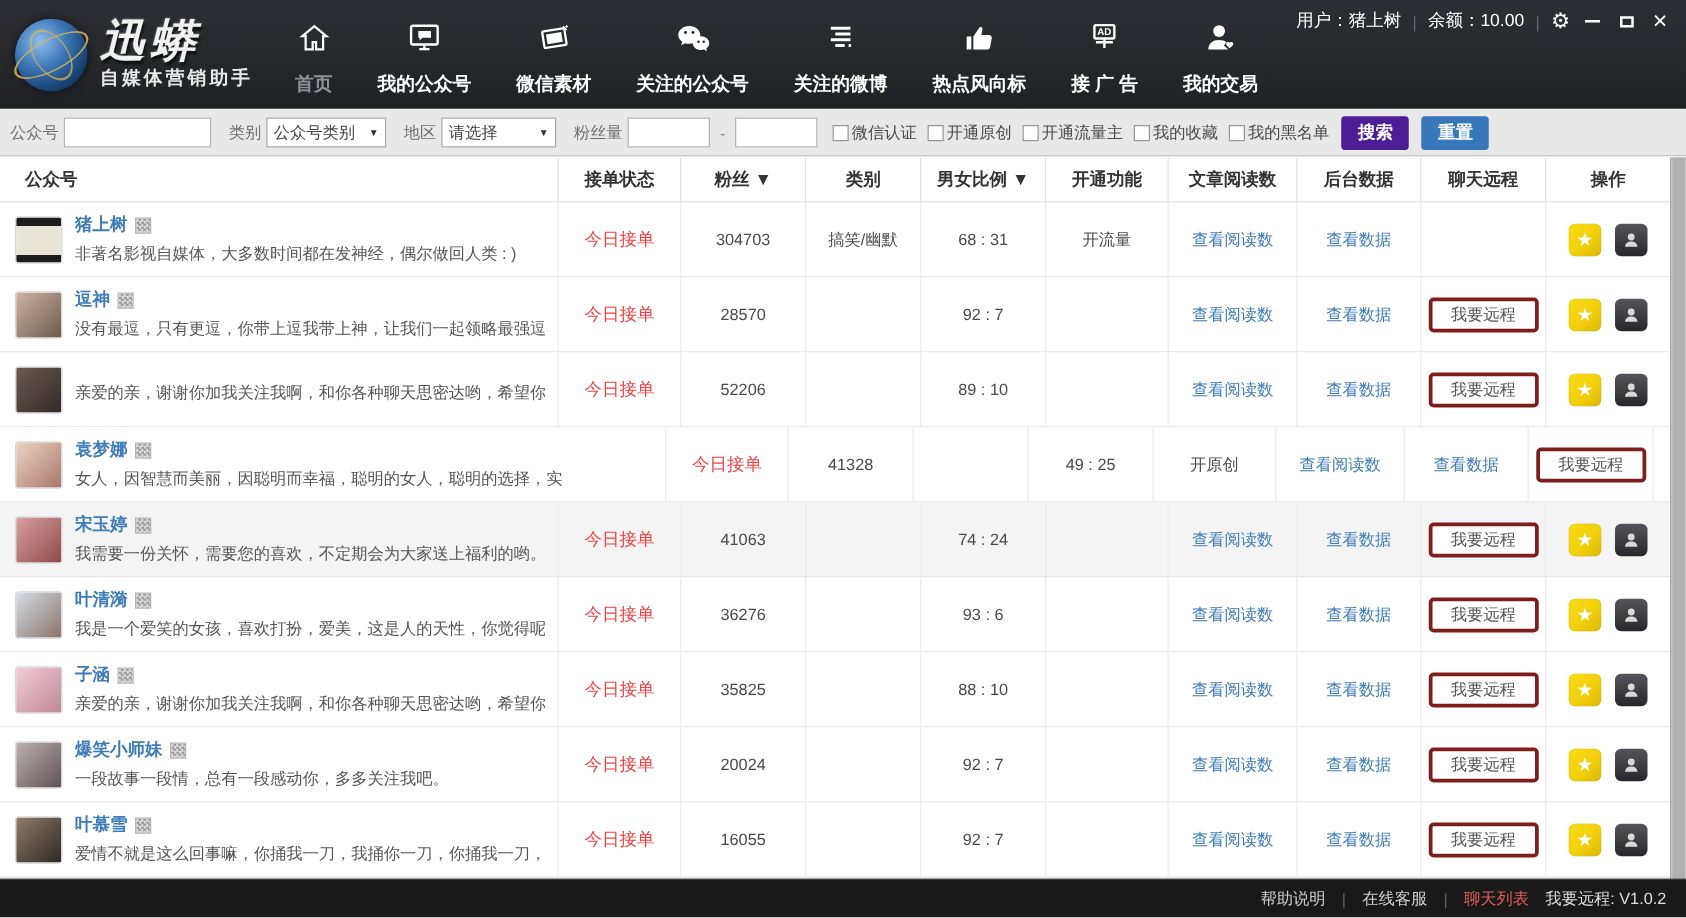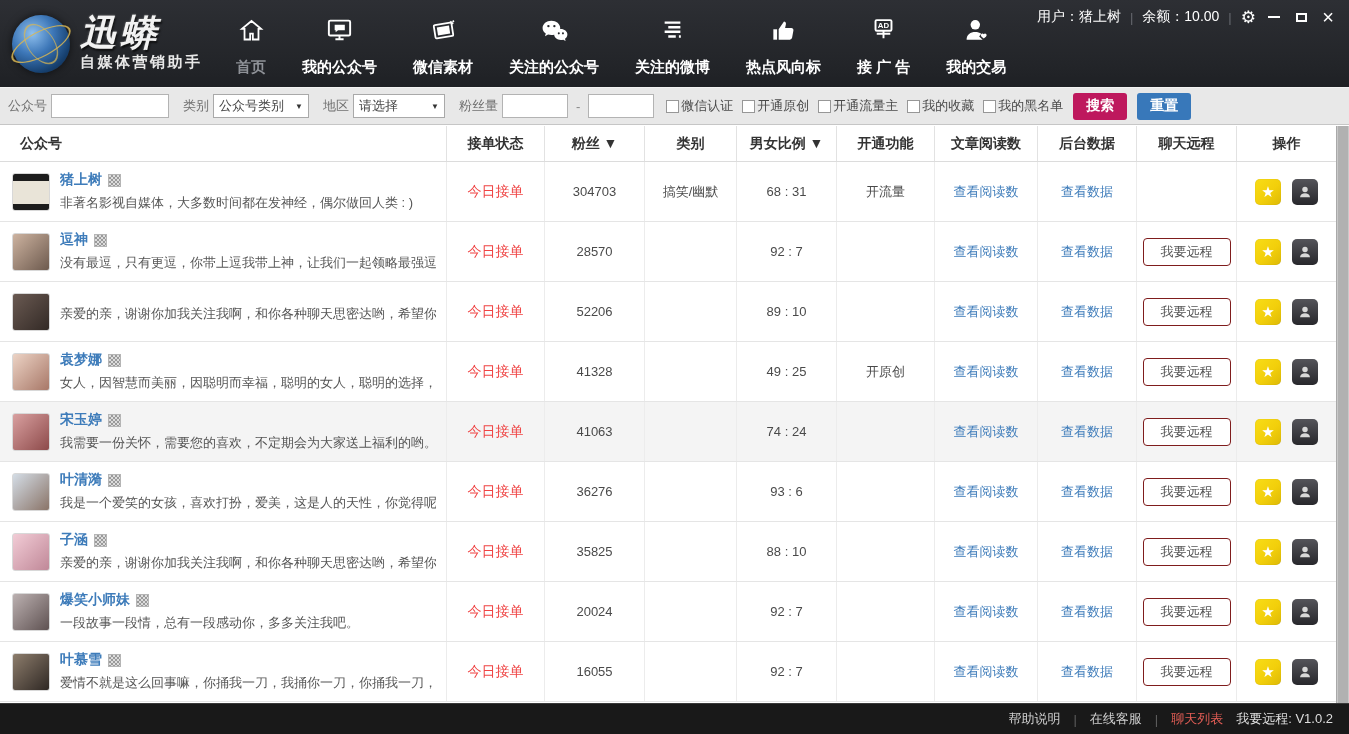--- a/index.html
+++ b/index.html
@@ -77,21 +77,21 @@
   .avatar.tone-7 { background:linear-gradient(135deg,#bcb1b1,#5f5252); }
   .avatar.tone-8 { background:linear-gradient(135deg,#8d7d6c,#2f2824); }
   .acc-text { overflow:hidden; flex:1; }
   .acc-name-line { display:flex; align-items:center; gap:6px; }
   .acc-name { color:#3e7cba; font-weight:bold; font-size:14px; cursor:pointer; white-space:nowrap; }
   .qr-badge { width:13px; height:13px; flex-shrink:0; border:1px solid #b5b5b5;
               background:repeating-conic-gradient(#9a9a9a 0% 25%, #dcdcdc 0% 50%) 0 0 / 4px 4px; }
   .acc-desc { color:#555; font-size:13px; margin-top:5px; white-space:nowrap; overflow:hidden; }
   .cell.status { font-size:14px; }
   .link { cursor:pointer; }
-  .remote-btn { width:88px; height:28px; background:#fff; border:1px solid #7f1d1d; border-radius:4px; color:#555;
+  .remote-btn { width:88px; height:28px; background:#fff; border:3px solid #7f1d1d; border-radius:4px; color:#555;
                 font-size:13px; cursor:pointer; font-family:inherit; }
   .ops { gap:11px; }
   .op-star { width:26px; height:26px; border-radius:5px; display:flex; align-items:center; justify-content:center;
              background:linear-gradient(135deg,#f8dc17 0%,#f2cf0b 55%,#ddb906 100%); cursor:pointer;
              color:#fff; font-size:15px; box-shadow:inset 0 0 1px rgba(0,0,0,.2); }
   .op-person { width:26px; height:26px; border-radius:5px; display:flex; align-items:center; justify-content:center;
                background:linear-gradient(180deg,#54545a,#28282c); cursor:pointer; }
 
   
   .scrollbar { position:absolute; top:126px; right:0; width:13px; bottom:31px; background:#c9c9c9; border-left:1px solid #a9a9a9; }
@@ -263,21 +263,21 @@
   <span class="check">
     <span class="checkbox"></span>
     <span class="check-label">我的收藏</span>
   </span>
 
   <span class="check">
     <span class="checkbox"></span>
     <span class="check-label">我的黑名单</span>
   </span>
 </div>
-    <button class="filter-btn" style="background: #be185d;">搜索</button>
+    <button class="filter-btn" style="background: #4c1d95;">搜索</button>
     <button class="filter-btn" style="background: rgb(56, 120, 186);">重置</button>
   </div>
 
   <div class="table-area">
     <div class="thead">
         <div class="th" style="width: 447px;">公众号</div>
         <div class="th" style="width: 98px;">接单状态</div>
         <div class="th" style="width: 100px;">粉丝 ▼</div>
         <div class="th" style="width: 92px;">类别</div>
         <div class="th" style="width: 100px;">男女比例 ▼</div>
@@ -390,21 +390,21 @@
       <span class="op-person">
               <svg width="16" height="16" viewBox="0 0 24 24">
                 <circle cx="12" cy="8.4" r="4.1" fill="#d8d8d8"></circle>
                 <path d="M4.5 20c.4-4 3.4-6.1 7.5-6.1s7.1 2.1 7.5 6.1z" fill="#d8d8d8"></path>
               </svg>
             </span>
     </div>
   </div>
 
   <div class="row">
-    <div class="cell cell-account" style="width: 447px;">
+    <div class="cell cell-account" style="width: 533px;">
       <div class="avatar tone-3"></div>
       <div class="acc-text">
         <div class="acc-name-line">
           <span class="acc-name">袁梦娜</span>
           <span class="qr-badge"></span>
         </div>
         <div class="acc-desc">女人，因智慧而美丽，因聪明而幸福，聪明的女人，聪明的选择，实</div>
       </div>
     </div>
     <div class="cell status" style="color: rgb(239, 68, 68); width: 98px;">今日接单</div>

